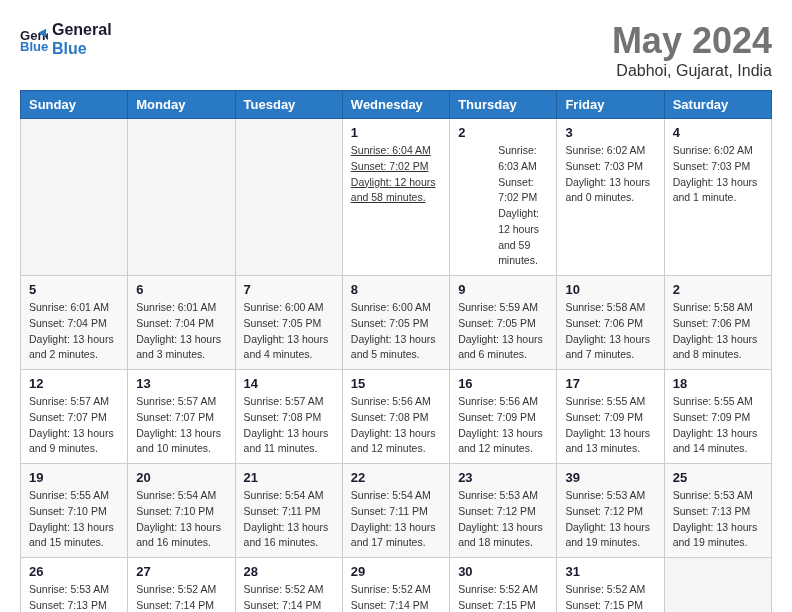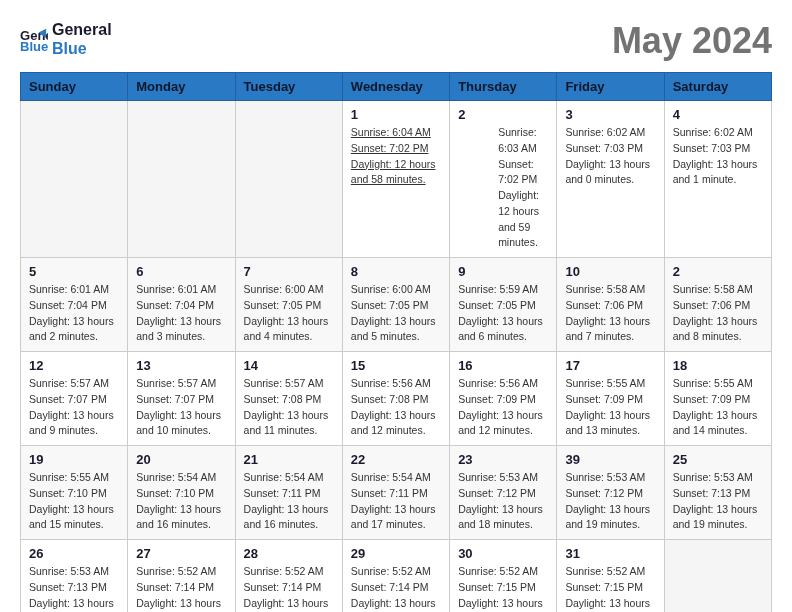--- a/index.html
+++ b/index.html
@@ -37,21 +37,21 @@
       font-size: 16px;
       color: #333;
     }
     .calendar-table {
       width: 100%;
       border-collapse: collapse;
       border: 1px solid #ccc;
     }
     .calendar-table th {
       background-color: #2979c4;
-      color: #0f172a;
+      color: #ffffff;
       font-size: 13px;
       font-weight: bold;
       padding: 6px 8px;
       text-align: left;
       border: 1px solid #2060a0;
     }
     .calendar-table td {
       vertical-align: top;
       padding: 6px 8px;
       border: 1px solid #ccc;
@@ -91,20 +91,21 @@
     </svg>
     <div>
       <div style="font-size:16px; font-weight:bold; color:#1a1a2e; line-height:1.2;">
         <span style="color:#1a1a2e;">General</span>
       </div>
       <div style="font-size:16px; font-weight:bold; color:#2979c4; line-height:1.2;">Blue</div>
     </div>
   </div>
   <div class="title-area">
     <div class="calendar-title">May 2024</div>
+    <div class="calendar-subtitle">Dabhoi, Gujarat, India</div>
   </div>
 </div>
 
 <table class="calendar-table">
   <thead>
     <tr id="weekday-header">
     <th>Sunday</th>
         <th>Monday</th>
         <th>Tuesday</th>
         <th>Wednesday</th>

